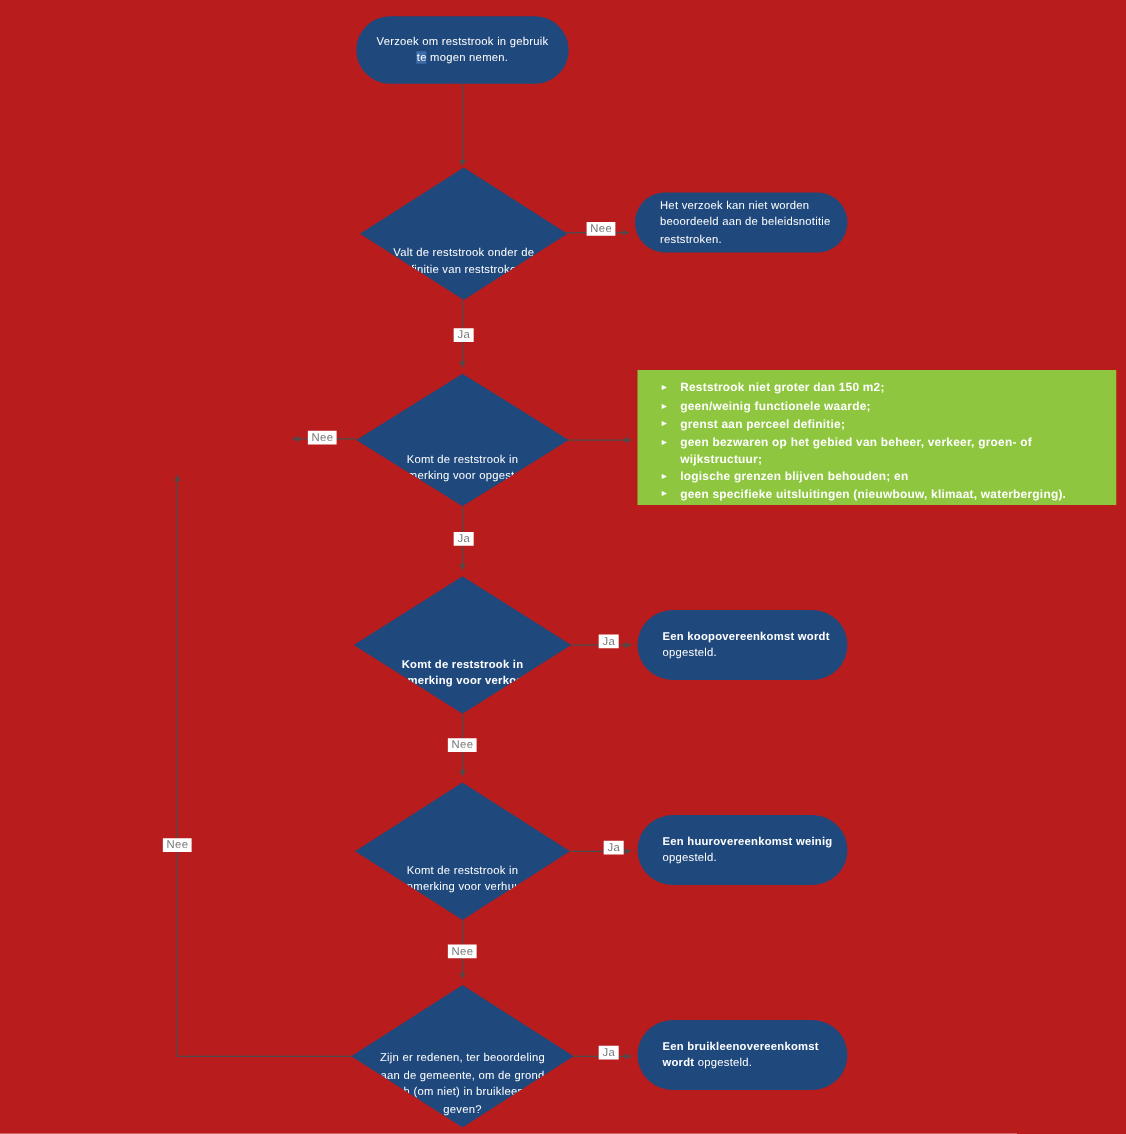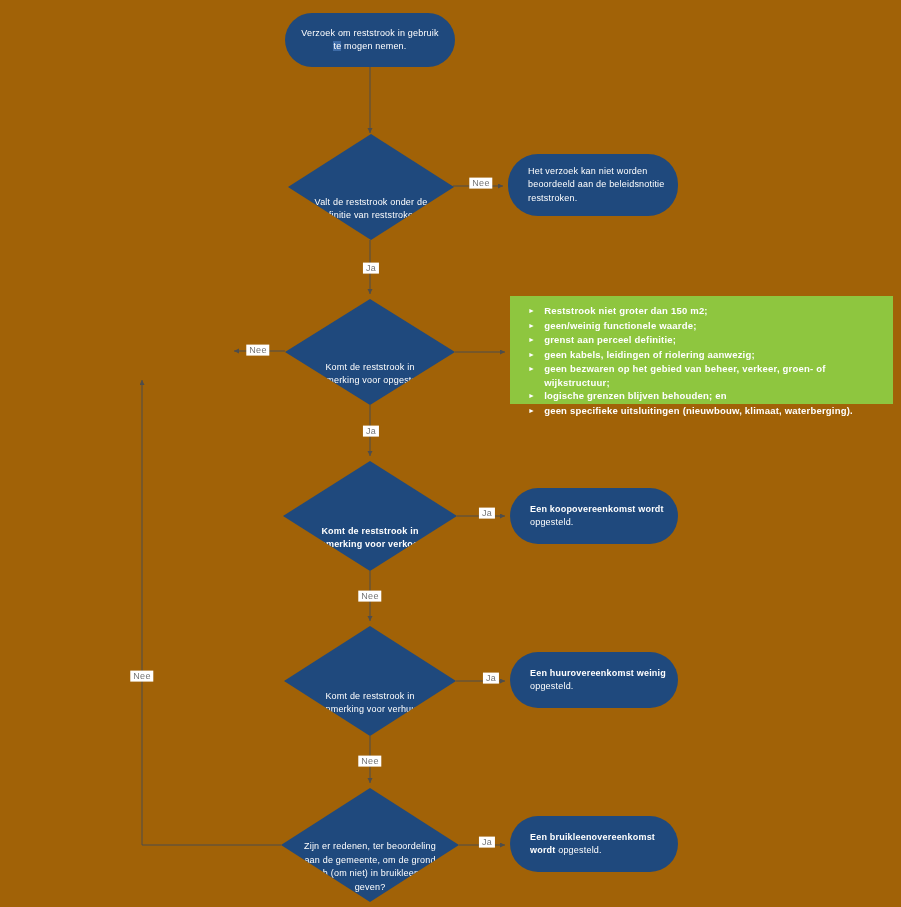--- a/index.html
+++ b/index.html
@@ -4,21 +4,21 @@
 <style>
   :root{
     --node_blue:#1F497D;
     --criteria_green:#8EC63F;
     --connector:#4D4D4D;
     --label_gray:#757575;
     --highlight_blue:#3E6CA8;
   }
   *{box-sizing:border-box;margin:0;padding:0}
   body{background:#fff;font-family:"Liberation Sans",sans-serif;}
-  .canvas{position:relative;width:901px;height:907px;background:#a16207;overflow:hidden;}
+  .canvas{position:relative;width:901px;height:907px;background:#b91c1c;overflow:hidden;}
   .canvas svg.wires{position:absolute;left:0;top:0;width:901px;height:907px;}
   .node{position:absolute;color:#fff;font-size:9px;letter-spacing:.2px;line-height:1.5;}
   .stadium{background:var(--node_blue);border-radius:30px;display:flex;align-items:center;}
   .stadium.centered{justify-content:center;text-align:center;}
   .stadium .txt{padding:4px 14px;}
   .stadium.leftalign .txt{padding:4px 12px 4px 20px;text-align:left;}
   .diamond{background:var(--node_blue);clip-path:polygon(50% 0,100% 50%,50% 100%,0 50%);
            display:flex;align-items:center;justify-content:center;text-align:center;}
   .diamond .txt{max-width:128px;margin-top:44px;}
   .bold{font-weight:bold;}
@@ -66,21 +66,21 @@
       <span style="display:block">
         <span class="hl pre">te</span><span class="pre"> mogen nemen.</span>
       </span>
     </div>
   </div>
 
   <div class="node diamond" style="left:288px;top:134px;width:166px;height:106px;">
     <div class="txt">Valt de reststrook onder de definitie van reststroken?</div>
   </div>
 
-  <div class="node stadium leftalign" style="left:508px;top:154px;width:170px;height:62px;">
+  <div class="node stadium leftalign" style="left:508px;top:154px;width:170px;height:48px;">
     <div class="txt">Het verzoek kan niet worden beoordeeld aan de beleidsnotitie reststroken.</div>
   </div>
 
   <div class="node diamond" style="left:285px;top:299px;width:170px;height:106px;">
     <div class="txt">Komt de reststrook in aanmerking voor opgesteld?</div>
   </div>
 
 
   <div class="criteria">
     <ul>
@@ -88,24 +88,20 @@
           <span class="tri">►</span>
           <span>Reststrook niet groter dan 150 m2;</span>
         </li>
       <li>
           <span class="tri">►</span>
           <span>geen/weinig functionele waarde;</span>
         </li>
       <li>
           <span class="tri">►</span>
           <span>grenst aan perceel definitie;</span>
-        </li>
-      <li>
-          <span class="tri">►</span>
-          <span>geen kabels, leidingen of riolering aanwezig;</span>
         </li>
       <li>
           <span class="tri">►</span>
           <span>geen bezwaren op het gebied van beheer, verkeer, groen- of wijkstructuur;</span>
         </li>
       <li>
           <span class="tri">►</span>
           <span>logische grenzen blijven behouden; en</span>
         </li>
       <li>

